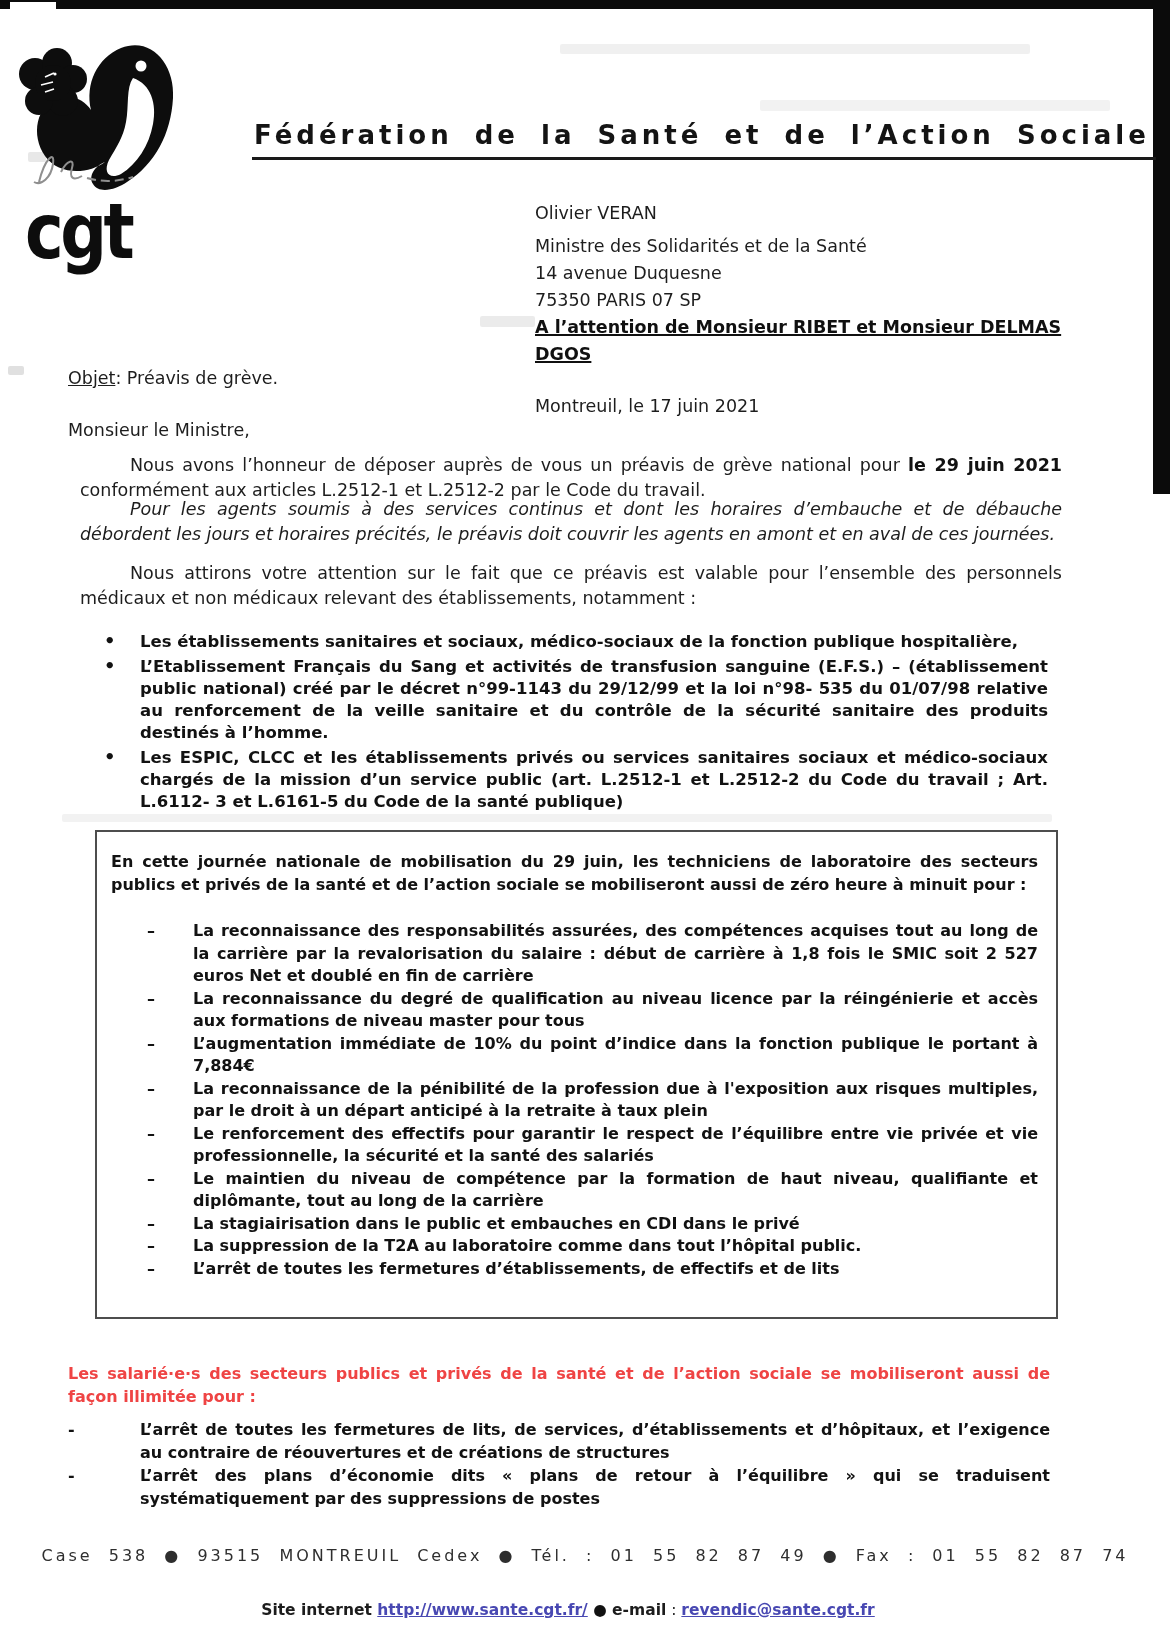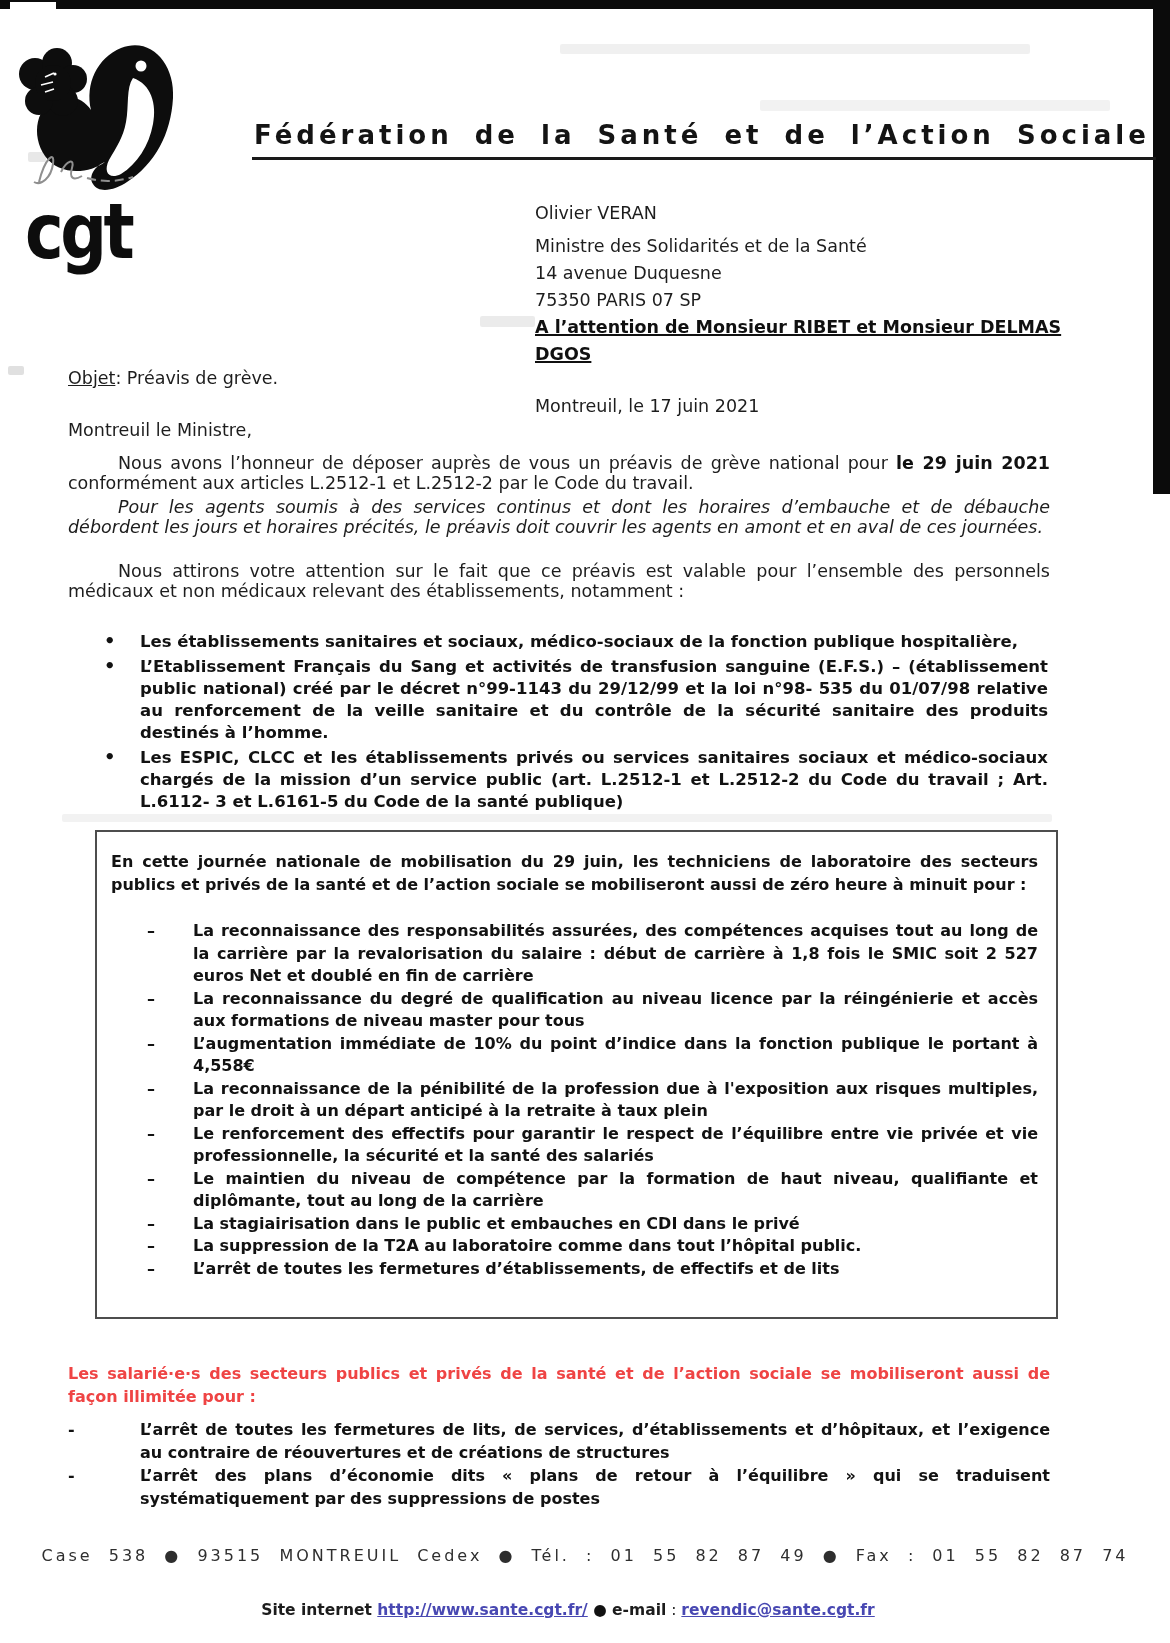--- a/index.html
+++ b/index.html
@@ -22,21 +22,21 @@
   .recipient{left:535px;top:200px;font-size:17.5px;line-height:27px;}
   .recipient .rl{white-space:nowrap;}
   .recipient .rl.first{margin-bottom:6px;}
   .attn{font-weight:bold;text-decoration:underline;text-decoration-thickness:2px;color:#101010;}
   
   .subject{left:68px;top:368px;font-size:17.5px;}
   .subject .lbl{text-decoration:underline;}
   .dateline{left:535px;top:396px;font-size:17.5px;}
   .salutation{left:68px;top:420px;font-size:17.5px;}
   
-  .para{left:68px;width:982px;font-size:17.5px;line-height:20px;text-align:justify;text-indent:50px;}
+  .para{left:80px;width:982px;font-size:17.5px;line-height:25px;text-align:justify;text-indent:50px;}
   .p1{top:453px;}
   .p2{top:497px;font-style:italic;}
   .p3{top:561px;}
   .bold{font-weight:bold;color:#111;}
   
   .estab{left:68px;top:631px;width:980px;list-style:none;margin:0;padding:0;
          font-size:16.5px;font-weight:bold;color:#121212;line-height:22px;}
   .estab li{position:relative;padding-left:72px;text-align:justify;margin-bottom:3px;}
   .estab li::before{content:"•";position:absolute;left:36px;top:-1px;font-size:18px;}
   
@@ -124,40 +124,40 @@
     <div class="rl">14 avenue Duquesne</div>
     <div class="rl">75350 PARIS 07 SP</div>
     <div class="rl attn">A l’attention de Monsieur RIBET et Monsieur DELMAS</div>
     <div class="rl attn">DGOS</div>
   </div>
 
   <div class="abs subject">
     <span class="lbl">Objet</span><span>: Préavis de grève.</span>
   </div>
   <div class="abs dateline">Montreuil, le 17 juin 2021</div>
-  <div class="abs salutation">Montreuil le Ministre,</div>
+  <div class="abs salutation">Monsieur le Ministre,</div>
 
   <div class="abs para p1">
     <span>Nous avons l’honneur de déposer auprès de vous un préavis de grève national pour </span><span class="bold">le 29 juin 2021</span><span> conformément aux articles L.2512-1 et L.2512-2 par le Code du travail.</span>
   </div>
   <div class="abs para p2">Pour les agents soumis à des services continus et dont les horaires d’embauche et de débauche débordent les jours et horaires précités, le préavis doit couvrir les agents en amont et en aval de ces journées.</div>
   <div class="abs para p3">Nous attirons votre attention sur le fait que ce préavis est valable pour l’ensemble des personnels médicaux et non médicaux relevant des établissements, notamment :</div>
 
   <ul class="abs estab">
     <li>Les établissements sanitaires et sociaux, médico-sociaux de la fonction publique hospitalière,</li>
     <li>L’Etablissement Français du Sang et activités de transfusion sanguine (E.F.S.) – (établissement public national) créé par le décret n°99-1143 du 29/12/99 et la loi n°98- 535 du 01/07/98 relative au renforcement de la veille sanitaire et du contrôle de la sécurité sanitaire des produits destinés à l’homme.</li>
     <li>Les ESPIC, CLCC et les établissements privés ou services sanitaires sociaux et médico-sociaux chargés de la mission d’un service public (art. L.2512-1 et L.2512-2 du Code du travail ; Art. L.6112- 3 et L.6161-5 du Code de la santé publique)</li>
   </ul>
 
   <div class="abs box">
     <p class="box-intro">En cette journée nationale de mobilisation du 29 juin, les techniciens de laboratoire des secteurs publics et privés de la santé et de l’action sociale se mobiliseront aussi de zéro heure à minuit pour :</p>
     <ul class="demands">
       <li>La reconnaissance des responsabilités assurées, des compétences acquises tout au long de la carrière par la revalorisation du salaire : début de carrière à 1,8 fois le SMIC soit 2 527 euros Net et doublé en fin de carrière</li>
       <li>La reconnaissance du degré de qualification au niveau licence par la réingénierie et accès aux formations de niveau master pour tous</li>
-      <li>L’augmentation immédiate de 10% du point d’indice dans la fonction publique le portant à 4,558€</li>
+      <li>L’augmentation immédiate de 10% du point d’indice dans la fonction publique le portant à 7,884€</li>
       <li>La reconnaissance de la pénibilité de la profession due à l'exposition aux risques multiples, par le droit à un départ anticipé à la retraite à taux plein</li>
       <li>Le renforcement des effectifs pour garantir le respect de l’équilibre entre vie privée et vie professionnelle, la sécurité et la santé des salariés</li>
       <li>Le maintien du niveau de compétence par la formation de haut niveau, qualifiante et diplômante, tout au long de la carrière</li>
       <li>La stagiairisation dans le public et embauches en CDI dans le privé</li>
       <li>La suppression de la T2A au laboratoire comme dans tout l’hôpital public.</li>
       <li>L’arrêt de toutes les fermetures d’établissements, de effectifs et de lits</li>
     </ul>
   </div>
 
   <div class="abs unl-intro">Les salarié·e·s des secteurs publics et privés de la santé et de l’action sociale se mobiliseront aussi de façon illimitée pour :</div>

